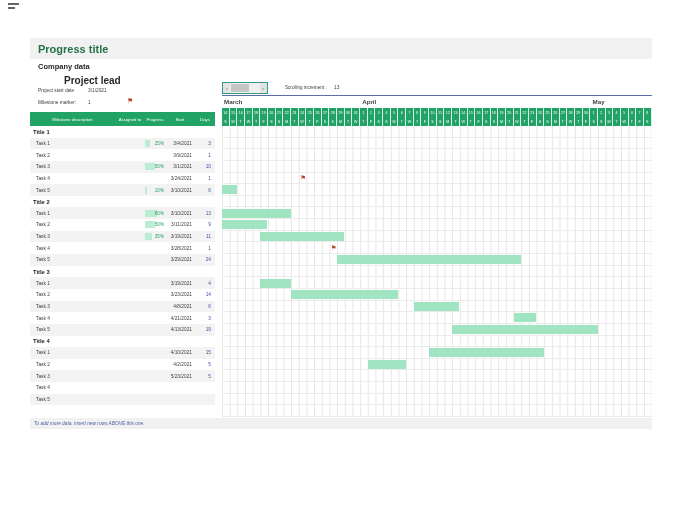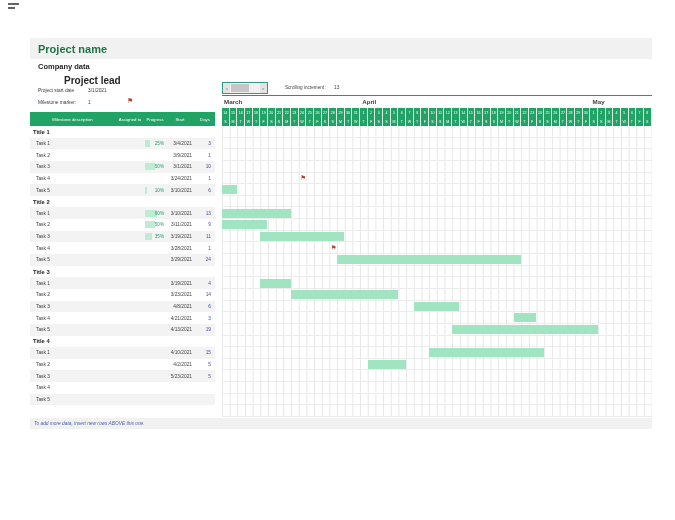--- a/index.html
+++ b/index.html
@@ -54,21 +54,21 @@
   .footer-band{left:30px;top:418px;width:622px;height:11px;background:#f1f1f2;display:flex;align-items:center;}
   .footer-text{font-size:4.8px;font-style:italic;color:#4a5fa5;padding-left:4px;}
 </style>
 </head>
 <body>
 
 <div class="canvas">
   <div class="abs corner-glyph"></div>
 
   <div class="abs title-band"></div>
-  <div class="abs title-text">Project name</div>
+  <div class="abs title-text">Progress title</div>
 
   <div class="abs company">Company data</div>
   <div class="abs lead">Project lead</div>
 
   <div class="abs fld-label" style="left:38px;top:88px;">Project start date</div>
   <div class="abs fld-value" style="left:88px;top:88px;">3/1/2021</div>
 
   <div class="abs fld-label" style="left:38px;top:100px;">Milestone marker:</div>
   <div class="abs fld-value" style="left:88px;top:100px;">1</div>
   <div class="abs flag" style="left:127px;top:97px;">⚑</div>

